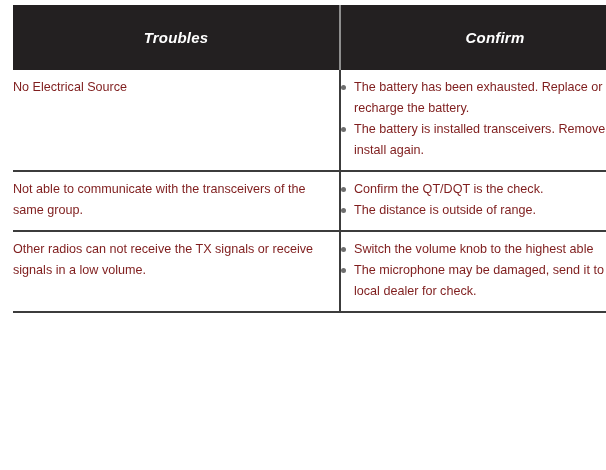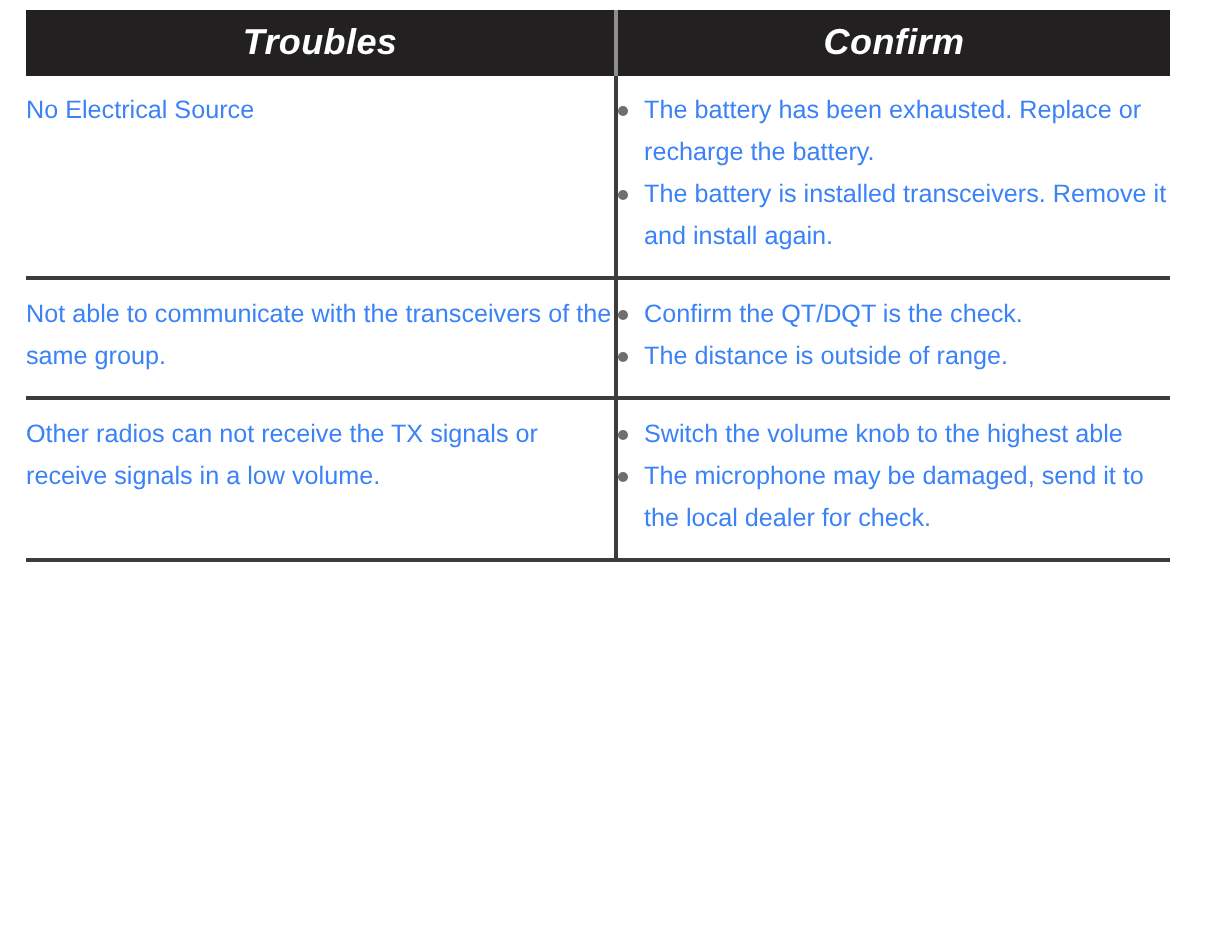--- a/index.html
+++ b/index.html
@@ -28,45 +28,45 @@
     border-collapse: collapse;
     table-layout: fixed;
   }
 
   
   thead tr.header-row {
     background: #232021;
   }
   thead th {
     height: 33px;
-    padding: 0;
+    padding: 16px;
     color: #ffffff;
     font-style: italic;
     font-weight: bold;
-    font-size: 18px;
+    font-size: 15px;
     letter-spacing: 0.2px;
     vertical-align: middle;
     border: none;
   }
   th.col-troubles {
     width: 294px;
     border-right: 2px solid #8e8e8e;
   }
   th.col-solution {
     width: 276px;
   }
 
   
   tbody tr.data-row > td {
     border-top: 2px solid #3c3c3c;
     vertical-align: top;
     padding: 7px 0 9px 0;
     font-size: 12.6px;
     line-height: 21px;
-    color: #3b82f6;
+    color: #7f1d1d;
   }
   tbody tr.data-row:first-child > td {
     border-top: none;
   }
   tbody tr.data-row:last-child > td {
     border-bottom: 2px solid #3c3c3c;
   }
 
   td.cell-trouble {
     width: 294px;

